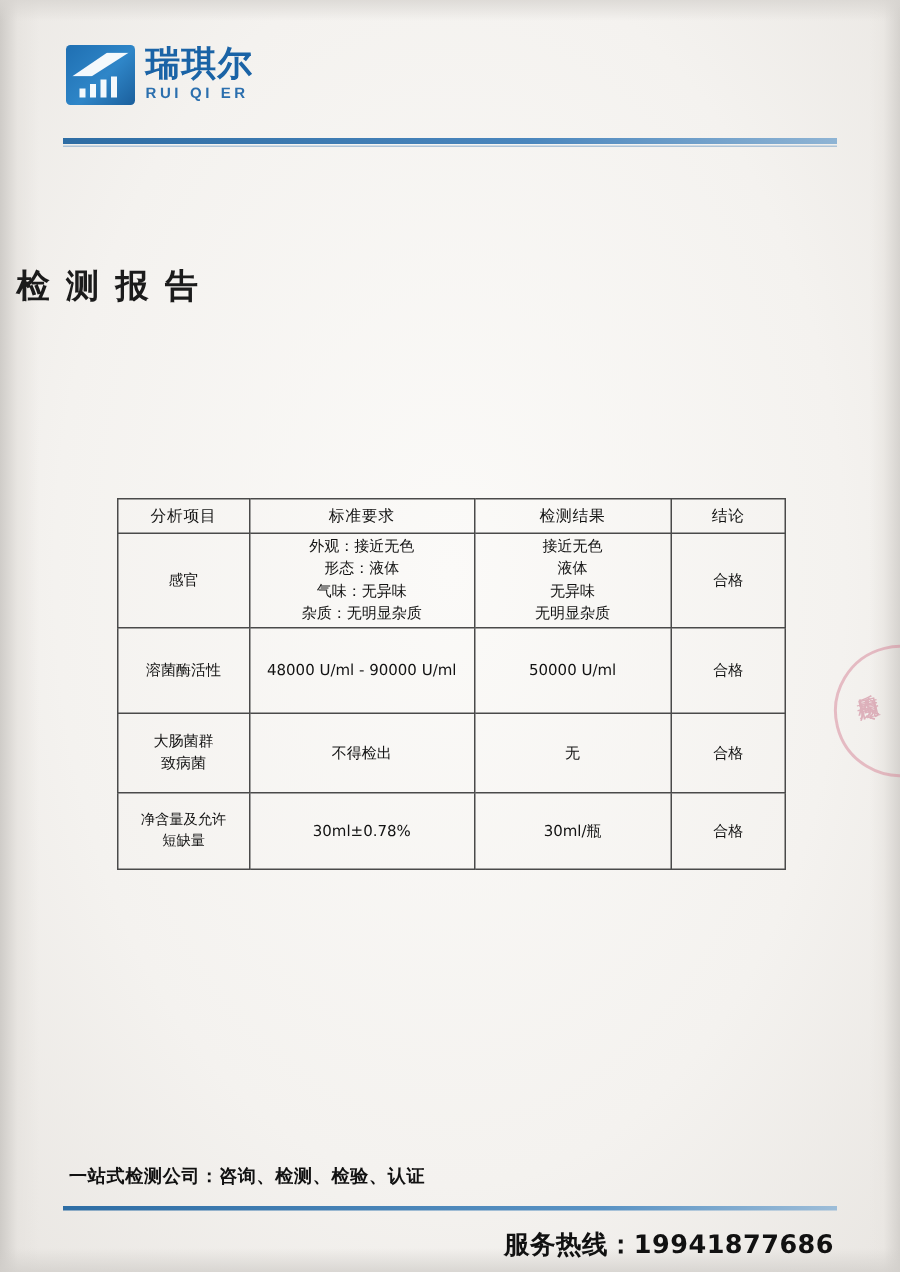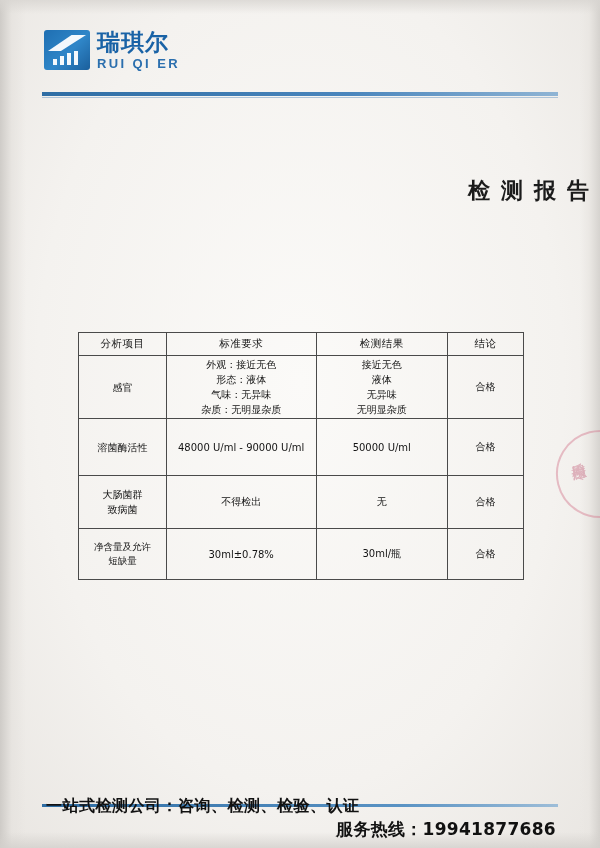--- a/index.html
+++ b/index.html
@@ -96,21 +96,21 @@
     font-family: "DejaVu Sans", "Liberation Sans", sans-serif;
     font-size: 23px;
     font-weight: bold;
     color: #17year;
     color: #1a63a6;
     letter-spacing: 1px;
     white-space: nowrap;
   }
   .logo-en {
     font-family: "Liberation Sans", sans-serif;
-    font-size: 13px;
+    font-size: 10px;
     font-weight: bold;
     color: #2b6fae;
     letter-spacing: 2.4px;
     margin-top: 3px;
   }
   .header-rule {
     position: absolute;
     left: 42px;
     top: 92px;
     width: 516px;
@@ -126,21 +126,21 @@
     background: #9cb8d2;
     opacity: .8;
   }
 
   
   .doc-title {
     position: absolute;
     left: 0;
     top: 176px;
     width: 600px;
-    text-align: right;
+    text-align: left;
     font-family: "DejaVu Sans", "Liberation Sans", sans-serif;
     font-size: 22px;
     font-weight: bold;
     letter-spacing: 11px;
     color: #1b1b1b;
     text-indent: 11px;
   }
 
   
   .report-table {
@@ -224,23 +224,23 @@
     position: absolute;
     left: 42px;
     top: 804px;
     width: 516px;
     height: 3px;
     background: linear-gradient(to right, #2e6da4 0%, #5a93c4 70%, #9dbdd8 100%);
   }
   .footer-left {
     position: absolute;
     left: 46px;
-    top: 796px;
-    font-family: "DejaVu Sans", "Liberation Sans", sans-serif;
-    font-size: 16px;
+    top: 776px;
+    font-family: "DejaVu Sans", "Liberation Sans", sans-serif;
+    font-size: 12px;
     font-weight: bold;
     color: #111;
     letter-spacing: .5px;
   }
   .footer-right {
     position: absolute;
     right: 44px;
     top: 818px;
     font-family: "DejaVu Sans", "Liberation Sans", sans-serif;
     font-size: 17px;

